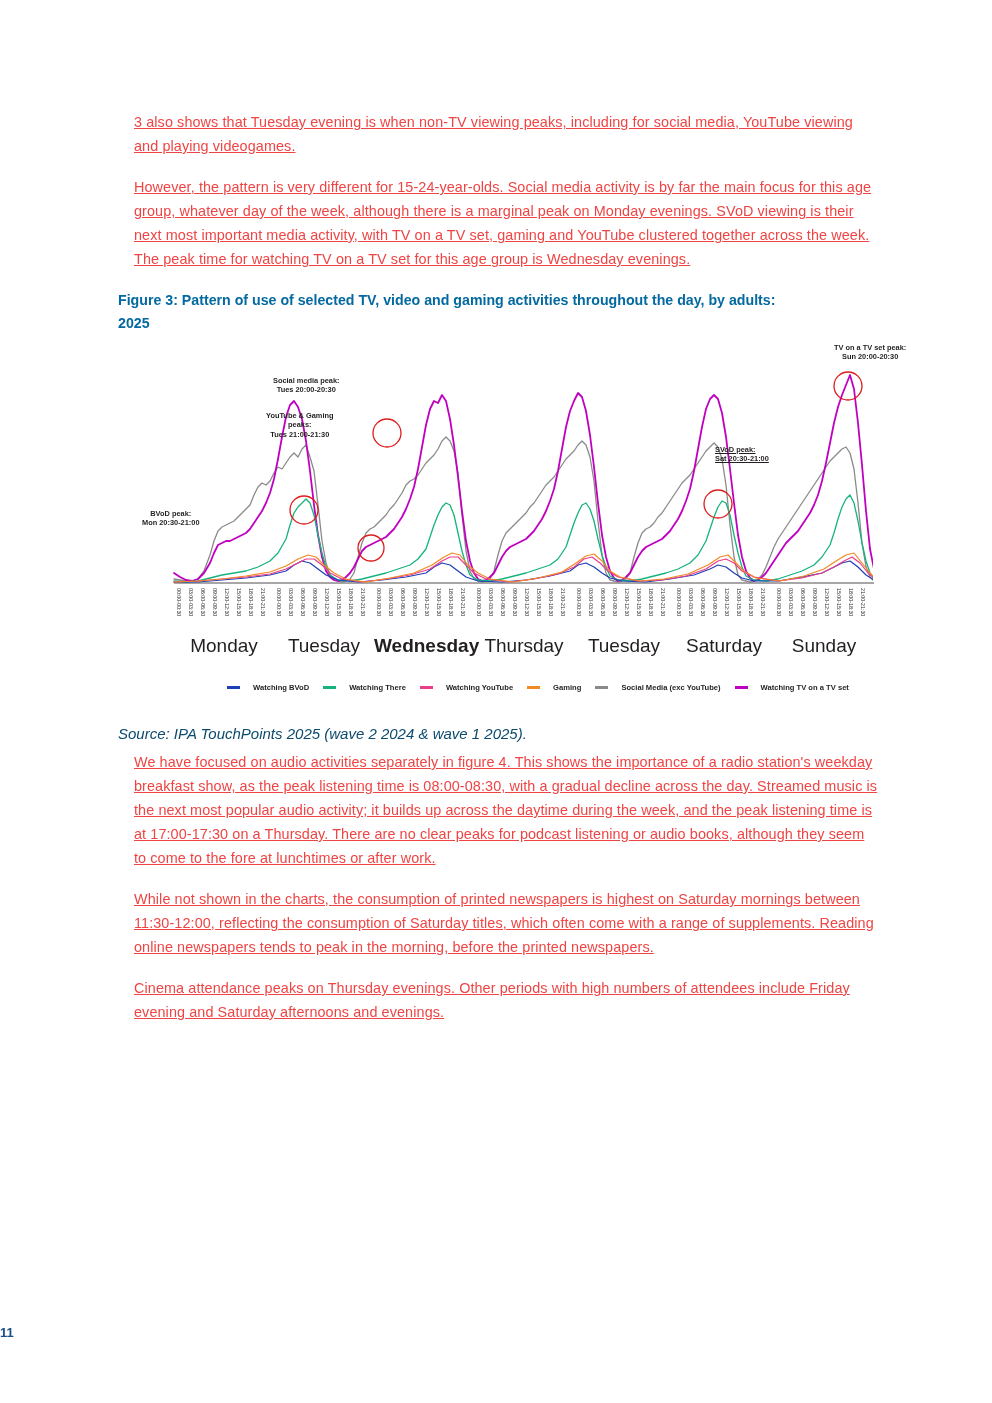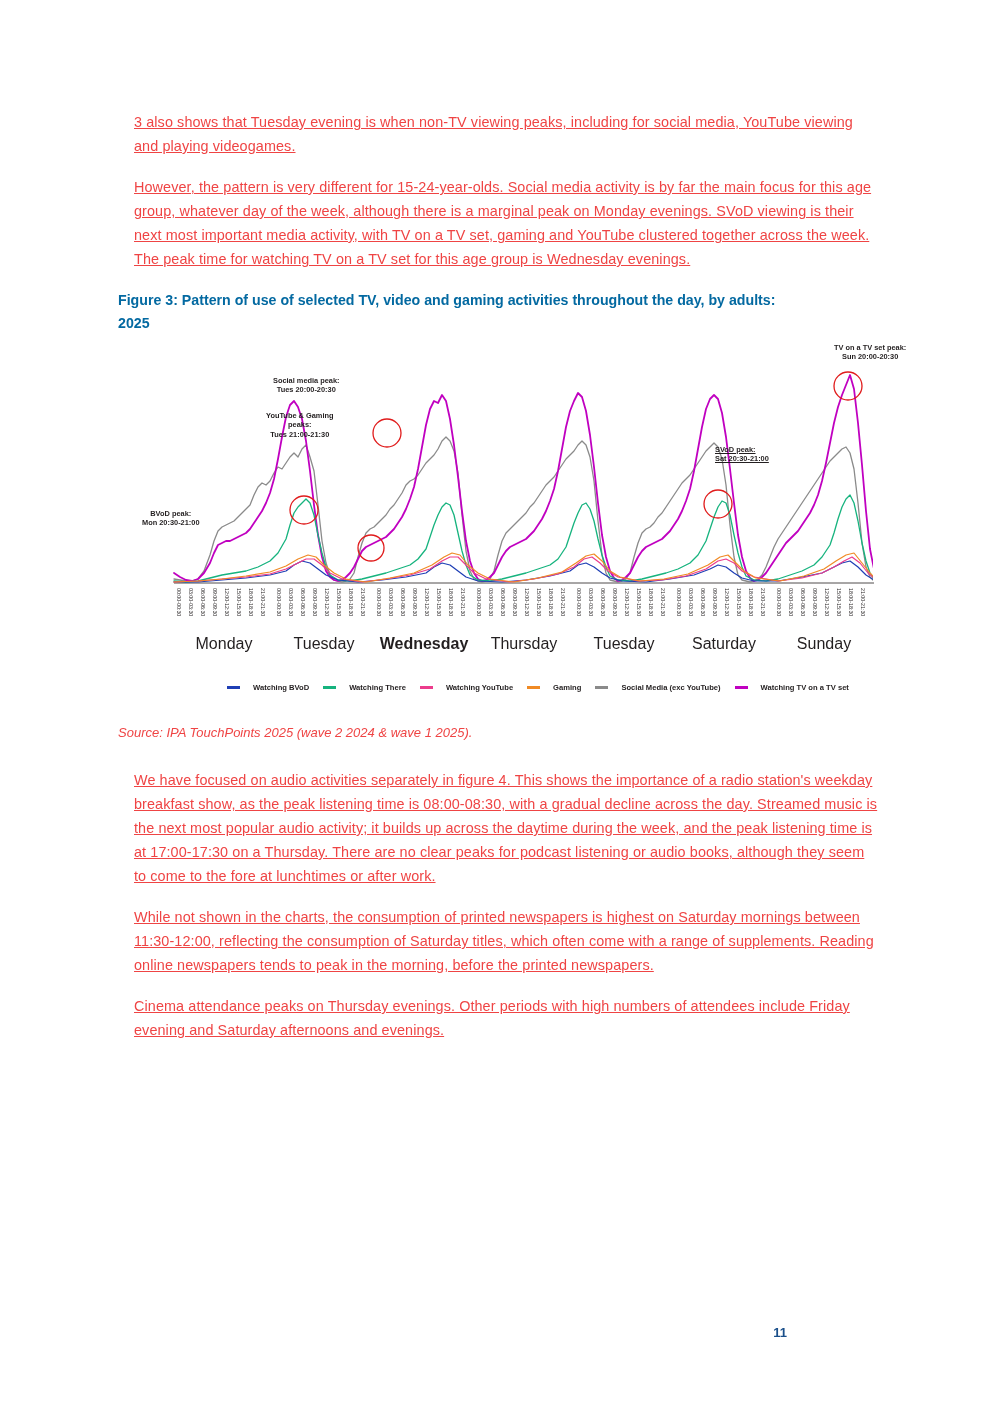--- a/index.html
+++ b/index.html
@@ -37,44 +37,44 @@
   }
   .fig-title {
     font-size: 14.2px;
     line-height: 23px;
     font-weight: bold;
     color: #0369a1;
     margin: 18px 0 10px 0;
   }
   .fig-title .t2 { display: block; }
   .source {
-    font-size: 13px;
+    font-size: 15px;
     font-style: italic;
-    color: #ef4444;
-    margin: 10px 0 28px 0;
+    color: #0c4a6e;
+    margin: 10px 0 8px 0;
   }
   .chart-wrap {
     position: relative;
     width: 760px;
     height: 370px;
     margin: 4px 0 0 0;
   }
   svg.chart {
     display: block;
   }
   .ann {
     position: absolute;
     font-size: 7.4px;
     line-height: 9.4px;
     font-weight: bold;
     color: #231f20;
     white-space: nowrap;
   }
   .daylabel {
-    font-size: 16px;
+    font-size: 19px;
     color: #231f20;
   }
   .legend {
     position: absolute;
     left: 80px;
     top: 338px;
     width: 680px;
     display: flex;
     justify-content: center;
     gap: 14px;
@@ -92,21 +92,21 @@
   .legend-swatch {
     display: inline-block;
     width: 13px;
     height: 2.4px;
   }
   .pagenum {
     position: absolute;
     left: 0;
     top: 1325px;
     width: 787px;
-    text-align: right;
+    text-align: left;
     font-size: 13px;
     font-weight: bold;
     color: #1a4f8a;
   }
   .tick-label {
     font-size: 5.3px;
     fill: #231f20;
     font-family: "Liberation Sans", sans-serif;
   }
 </style>

